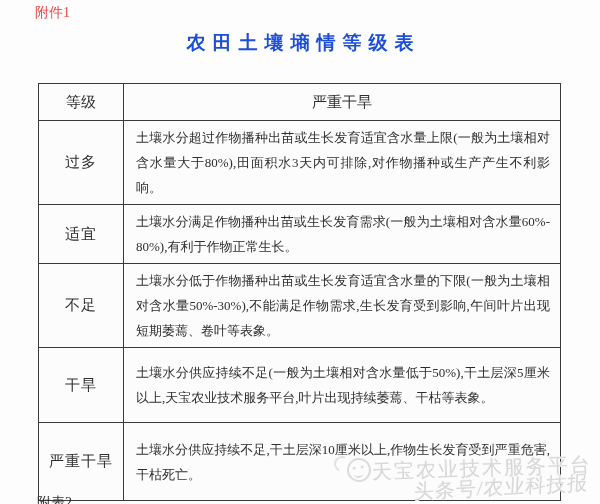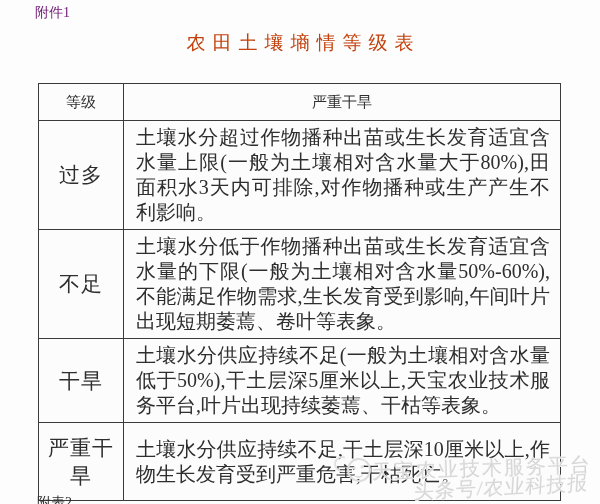--- a/index.html
+++ b/index.html
@@ -8,53 +8,53 @@
     background:#fdfdfd;
     font-family:"Liberation Serif", serif;
     position:relative;
     overflow:hidden;
     color:#333;
   }
   .page { position:absolute; inset:0; background:#fdfdfd; }
 
   .attachment-label {
     position:absolute; left:35px; top:4px;
-    font-size:14px; color:#701a75;
+    font-size:14px; color:#ef4444;
   }
 
   .page-title {
     position:absolute; left:0; right:0; top:30px;
     text-align:center;
-    font-size:19px; font-weight:normal;
+    font-size:19px; font-weight:bold;
     letter-spacing:7px; text-indent:7px;
-    color:#c2410c;
+    color:#1d4ed8;
   }
 
   table.grade-table {
     position:absolute; left:38px; top:83px;
     width:522px;
     border-collapse:collapse;
     table-layout:fixed;
     background:#fcfcfc;
   }
   table.grade-table, table.grade-table td, table.grade-table th {
     border:1.6px solid #3a3a3a;
   }
   th.col-head {
     font-weight:normal; font-size:15px; color:#2e2e2e;
     text-align:center; vertical-align:middle;
   }
   td.grade-cell {
     text-align:center; vertical-align:middle;
-    font-size:21px; color:#2e2e2e;
+    font-size:15px; color:#2e2e2e;
     letter-spacing:1px;
   }
   td.principle-cell {
     padding:4px 10px 4px 12px;
-    font-size:20px; line-height:25px;
+    font-size:13px; line-height:25px;
     color:#2e2e2e;
     text-align:justify;
     vertical-align:middle;
     word-break:break-all;
   }
   tr.h37 { height:37px; }
   tr.h75 { height:75px; }
   tr.h55 { height:55px; }
   tr.h78 { height:78px; }
 
@@ -127,23 +127,27 @@
     </colgroup>
     <tbody>
       <tr class="h37">
         <th class="col-head">等级</th>
         <th class="col-head">严重干旱</th>
       </tr>
       <tr class="h75">
         <td class="grade-cell">过多</td>
         <td class="principle-cell">土壤水分超过作物播种出苗或生长发育适宜含水量上限(一般为土壤相对含水量大于80%),田面积水3天内可排除,对作物播种或生产产生不利影响。</td>
       </tr>
+      <tr class="h55">
+        <td class="grade-cell">适宜</td>
+        <td class="principle-cell">土壤水分满足作物播种出苗或生长发育需求(一般为土壤相对含水量60%-80%),有利于作物正常生长。</td>
+      </tr>
       <tr class="h75">
         <td class="grade-cell">不足</td>
-        <td class="principle-cell">土壤水分低于作物播种出苗或生长发育适宜含水量的下限(一般为土壤相对含水量50%-60%),不能满足作物需求,生长发育受到影响,午间叶片出现短期萎蔫、卷叶等表象。</td>
+        <td class="principle-cell">土壤水分低于作物播种出苗或生长发育适宜含水量的下限(一般为土壤相对含水量50%-30%),不能满足作物需求,生长发育受到影响,午间叶片出现短期萎蔫、卷叶等表象。</td>
       </tr>
       <tr class="h75">
         <td class="grade-cell">干旱</td>
         <td class="principle-cell">土壤水分供应持续不足(一般为土壤相对含水量低于50%),干土层深5厘米以上,天宝农业技术服务平台,叶片出现持续萎蔫、干枯等表象。</td>
       </tr>
       <tr class="h78">
         <td class="grade-cell">严重干旱</td>
         <td class="principle-cell">土壤水分供应持续不足,干土层深10厘米以上,作物生长发育受到严重危害,干枯死亡。</td>
       </tr>
     </tbody>

